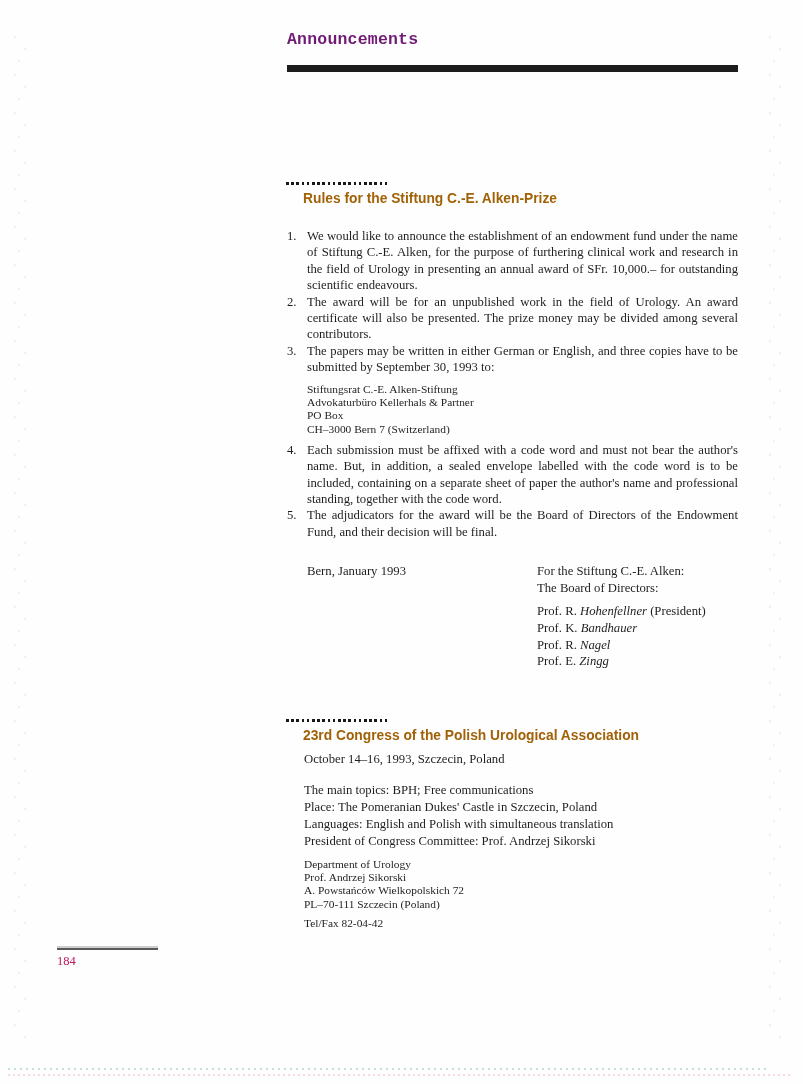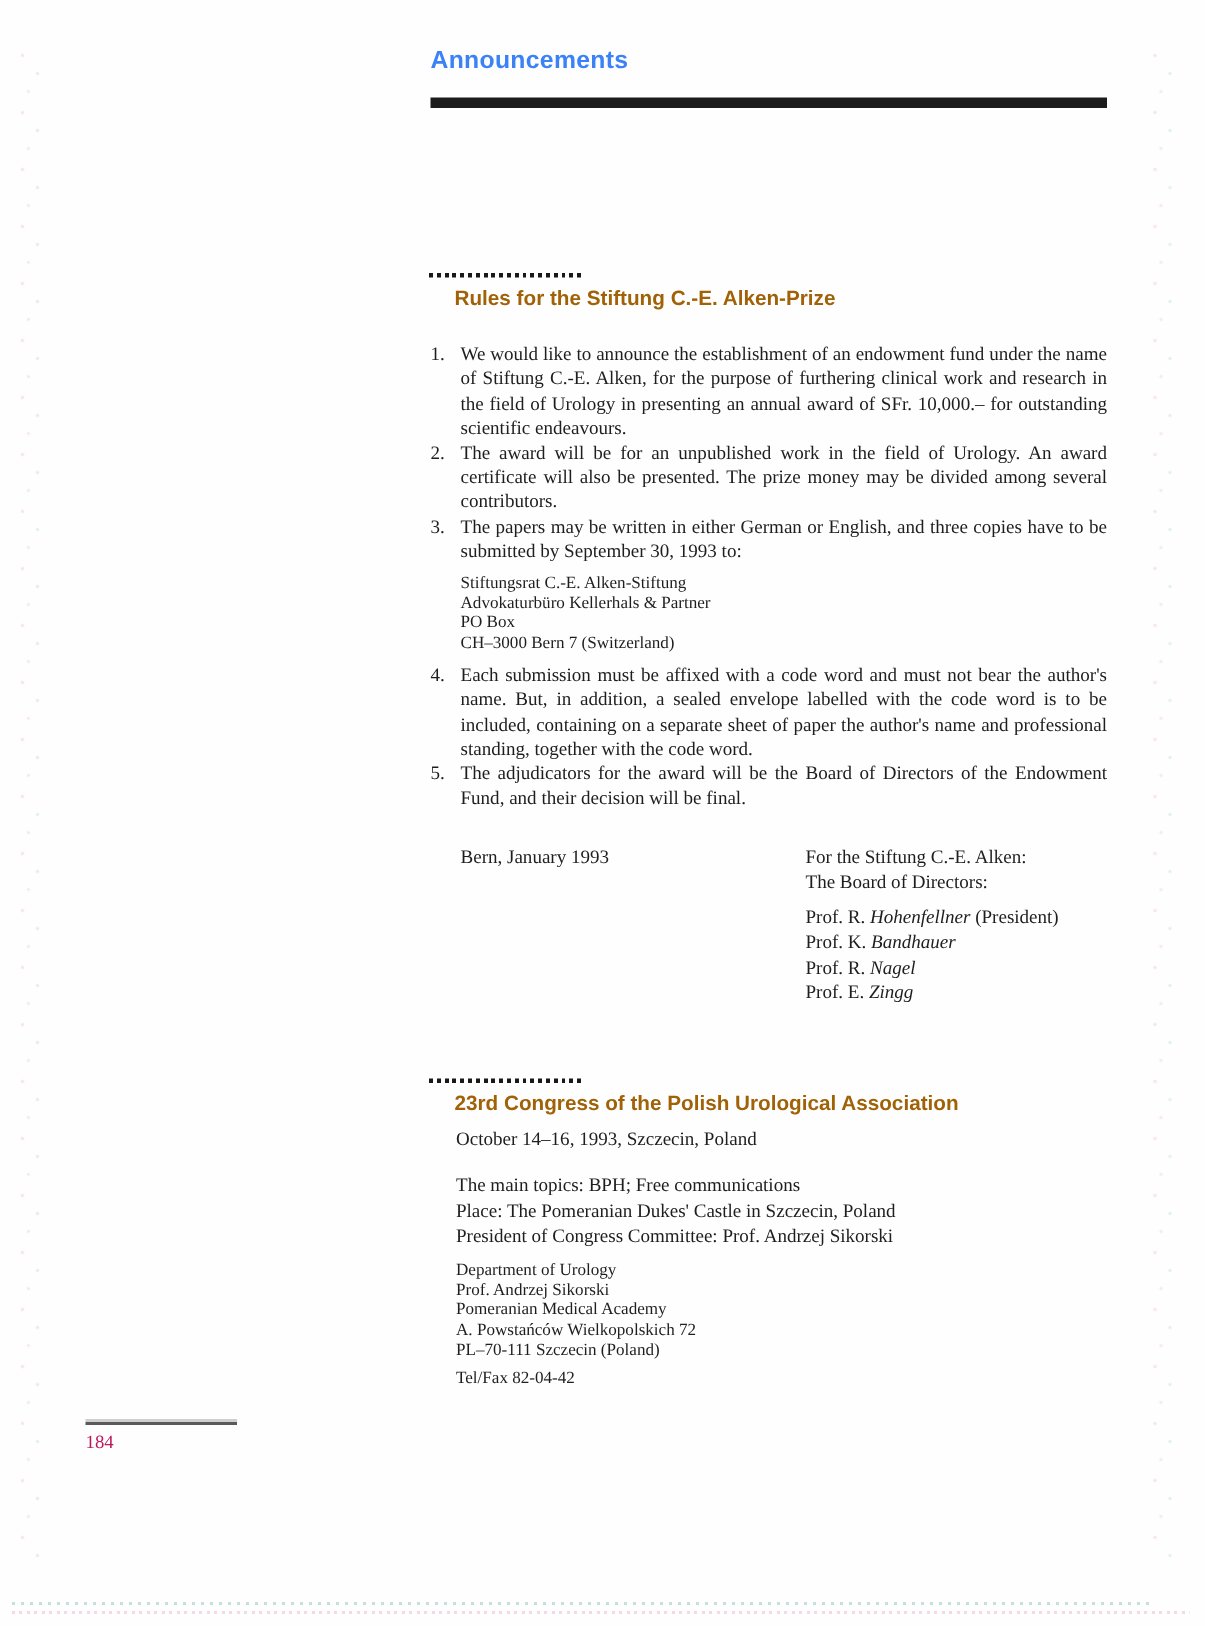--- a/index.html
+++ b/index.html
@@ -7,23 +7,23 @@
     position:relative;
     width:803px; height:1084px;
     background:#fefefe;
     font-family:"Liberation Serif", serif;
     color:#1e1e1e;
     overflow:hidden;
   }
   
   .main-col { position:absolute; left:287px; top:30px; width:451px; }
   .announcements-title {
-    font-family:Liberation Sans, sans-serif;
+    font-family:Liberation Mono, monospace;
     font-weight:700; font-size:16.5px; line-height:20px;
-    letter-spacing:.2px; color:#3b82f6; margin:0;
+    letter-spacing:.2px; color:#701a75; margin:0;
   }
   .rule-bar { height:7px; background:#1c1c1c; margin-top:15px; }
 
   
   .dotted-leader {
     width:104px; height:3px; margin-left:-1px;
     background-image:repeating-linear-gradient(to right,#181818 0 2.6px, transparent 2.6px 5.2px);
   }
   .section-title {
     font-family:"Liberation Sans", sans-serif;
@@ -146,27 +146,27 @@
   </div>
 
   <div class="congress-section">
     <div class="dotted-leader"></div>
     <h2 class="section-title">23rd Congress of the Polish Urological Association</h2>
     <div class="date-line">October 14–16, 1993, Szczecin, Poland</div>
 
     <div class="details-block">
       <div>The main topics: BPH; Free communications</div>
       <div>Place: The Pomeranian Dukes' Castle in Szczecin, Poland</div>
+      <div>Languages: English and Polish with simultaneous translation</div>
       <div>President of Congress Committee: Prof. Andrzej Sikorski</div>
     </div>
 
     <div class="contact-block">
       <div>Department of Urology</div>
       <div>Prof. Andrzej Sikorski</div>
-      <div>Pomeranian Medical Academy</div>
       <div>A. Powstańców Wielkopolskich 72</div>
       <div>PL–70-111 Szczecin (Poland)</div>
     </div>
 
     <div class="tel-line">Tel/Fax 82-04-42</div>
   </div>
 
   <div class="page-footer">
     <div class="footer-rule"></div>
     <div class="page-number">184</div>

